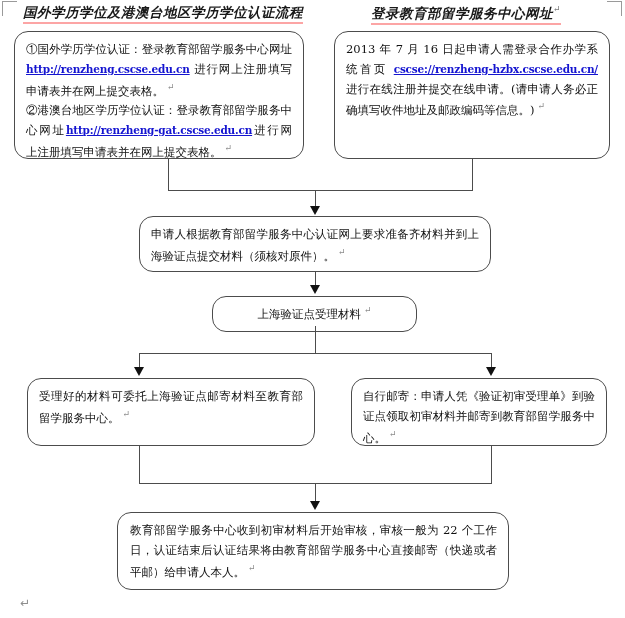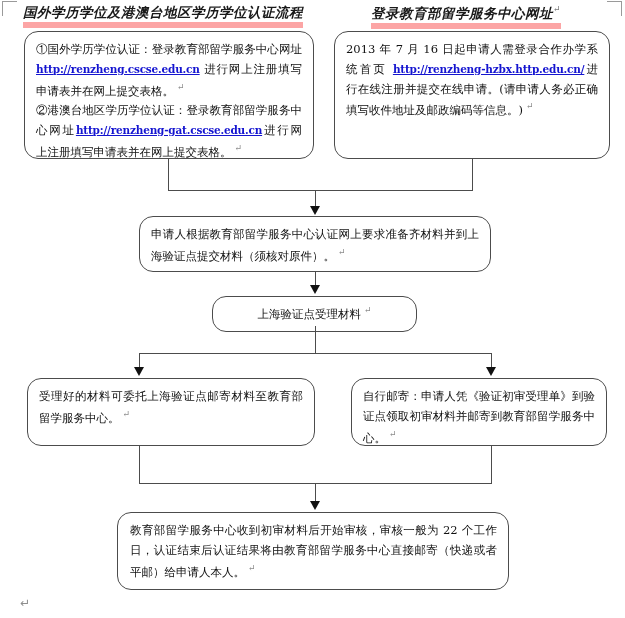--- a/index.html
+++ b/index.html
@@ -40,21 +40,21 @@
   
   .flow-title {
     position: absolute;
     font-family: "DejaVu Serif", "Liberation Serif", serif;
     font-size: 13.5px;
     font-weight: bold;
     font-style: italic;
     color: #1a1a1a;
     letter-spacing: 0.5px;
     white-space: nowrap;
-    border-bottom: 6px solid #fca5a5;
+    border-bottom: 2px solid #fca5a5;
     padding-bottom: 0;
   }
   .title-left  { left: 23px;  top: 4px; }
   .title-right { left: 371px; top: 4px; }
   .title-mark {
     font-weight: normal;
     font-style: normal;
     color: #7b7b7b;
     font-size: 9px;
     vertical-align: super;
@@ -92,21 +92,21 @@
   }
   .para { margin: 0; }
   .pmark {
     color: #8d8d8d;
     font-size: 9px;
     vertical-align: super;
     padding-left: 3px;
   }
 
   
-  #node-overseas   { left: 24px;  top: 31px;  width: 290px; height: 128px; }
+  #node-overseas   { left: 14px;  top: 31px;  width: 290px; height: 128px; }
   #node-joint      { left: 334px; top: 31px;  width: 276px; height: 128px; }
   #node-prepare    { left: 139px; top: 216px; width: 352px; height: 56px;  }
   #node-accept     { left: 212px; top: 296px; width: 205px; height: 36px;  }
   #node-mail-agent { left: 27px;  top: 378px; width: 288px; height: 68px;  }
   #node-mail-self  { left: 351px; top: 378px; width: 256px; height: 68px;  }
   #node-review     { left: 117px; top: 512px; width: 392px; height: 78px; padding-left: 12px;  }
 
   
   .conn {
     position: absolute;
@@ -141,21 +141,21 @@
 
   <div class="node" id="node-overseas">
     <div class="inner">
       <p class="para"><span>①国外学历学位认证：登录教育部留学服务中心网址 </span><a class="link" href="#">http://renzheng.cscse.edu.cn</a><span> 进行网上注册填写申请表并在网上提交表格。</span><span class="pmark">↵</span></p>
       <p class="para"><span>②港澳台地区学历学位认证：登录教育部留学服务中心网址</span><a class="link" href="#">http://renzheng-gat.cscse.edu.cn</a><span>进行网上注册填写申请表并在网上提交表格。</span><span class="pmark">↵</span></p>
     </div>
   </div>
 
   <div class="node" id="node-joint">
     <div class="inner">
-      <p class="para"><span>2013 年 7 月 16 日起申请人需登录合作办学系统首页 </span><a class="link" href="#">http://renzheng-hzbx.http.edu.cn/</a><span>进行在线注册并提交在线申请。(请申请人务必正确填写收件地址及邮政编码等信息。)</span><span class="pmark">↵</span></p>
+      <p class="para"><span>2013 年 7 月 16 日起申请人需登录合作办学系统首页 </span><a class="link" href="#">cscse://renzheng-hzbx.cscse.edu.cn/</a><span>进行在线注册并提交在线申请。(请申请人务必正确填写收件地址及邮政编码等信息。)</span><span class="pmark">↵</span></p>
     </div>
   </div>
 
   <div class="conn vline" style="left:168px; top:159px; height:31px;"></div>
   <div class="conn vline" style="left:472px; top:159px; height:31px;"></div>
   <div class="conn hline" style="left:168px; top:190px; width:305px;"></div>
   <div class="conn vline" style="left:315px; top:190px; height:18px;"></div>
   <div class="arrow" style="left:310px; top:206px;"></div>
 
   <div class="node" id="node-prepare">

